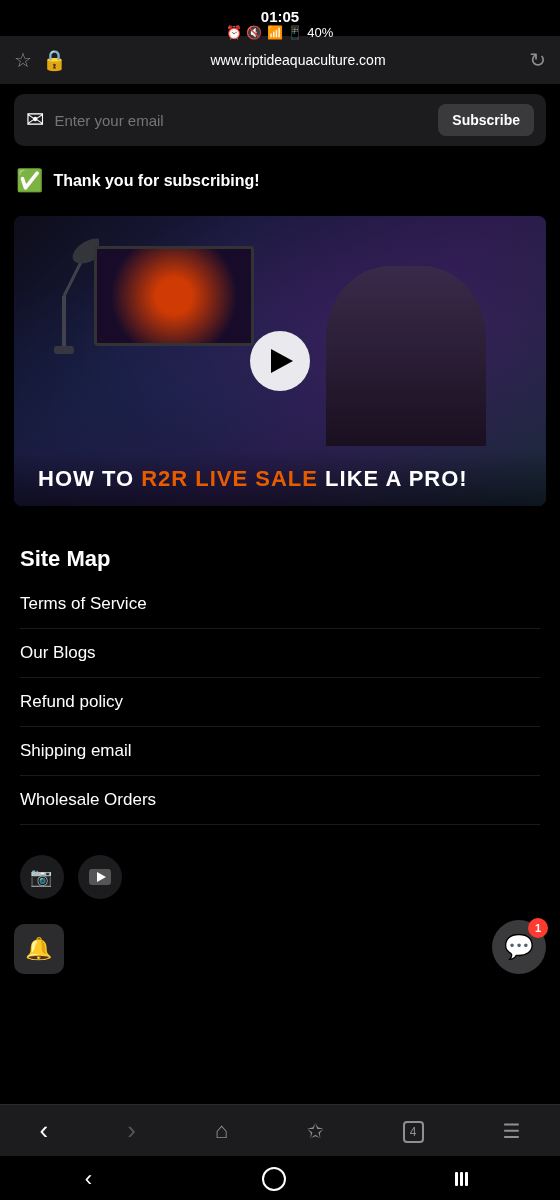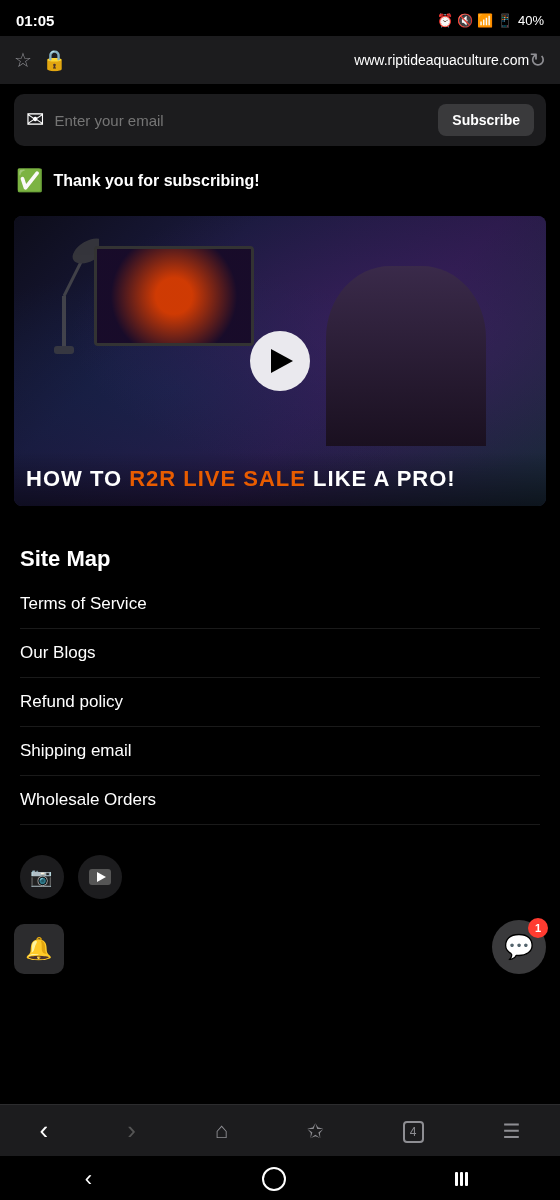--- a/index.html
+++ b/index.html
@@ -14,20 +14,21 @@
     }
 
     
     .status-bar {
       background: #000;
       display: flex;
       justify-content: space-between;
       align-items: center;
       padding: 8px 16px 4px;
       height: 36px;
+      flex-direction: column;
     }
     .status-time {
       font-size: 15px;
       font-weight: 600;
       color: #fff;
     }
     .status-icons {
       display: flex;
       align-items: center;
       gap: 4px;
@@ -54,21 +55,21 @@
       display: flex;
       align-items: center;
       gap: 10px;
     }
     .browser-bar .left-icons span {
       font-size: 20px;
       color: #8e8e93;
     }
     .browser-bar .url-bar {
       flex: 1;
-      text-align: right;
+      text-align: center;
       font-size: 14px;
       color: #fff;
     }
     .browser-bar .right-icon {
       font-size: 20px;
       color: #8e8e93;
     }
 
     
     .subscribe-section {
@@ -163,21 +164,21 @@
       border-style: solid;
       border-width: 12px 0 12px 22px;
       border-color: transparent transparent transparent #000;
       margin-left: 4px;
     }
     .video-title {
       position: absolute;
       bottom: 0;
       left: 0;
       right: 0;
-      padding: 14px 12px;
+      padding: 14px 24px;
       font-size: 22px;
       font-weight: 900;
       letter-spacing: 1px;
       text-transform: uppercase;
       background: linear-gradient(transparent, rgba(0,0,0,0.5));
       line-height: 1.2;
     }
     .video-title .highlight {
       color: #e85c00;
     }

